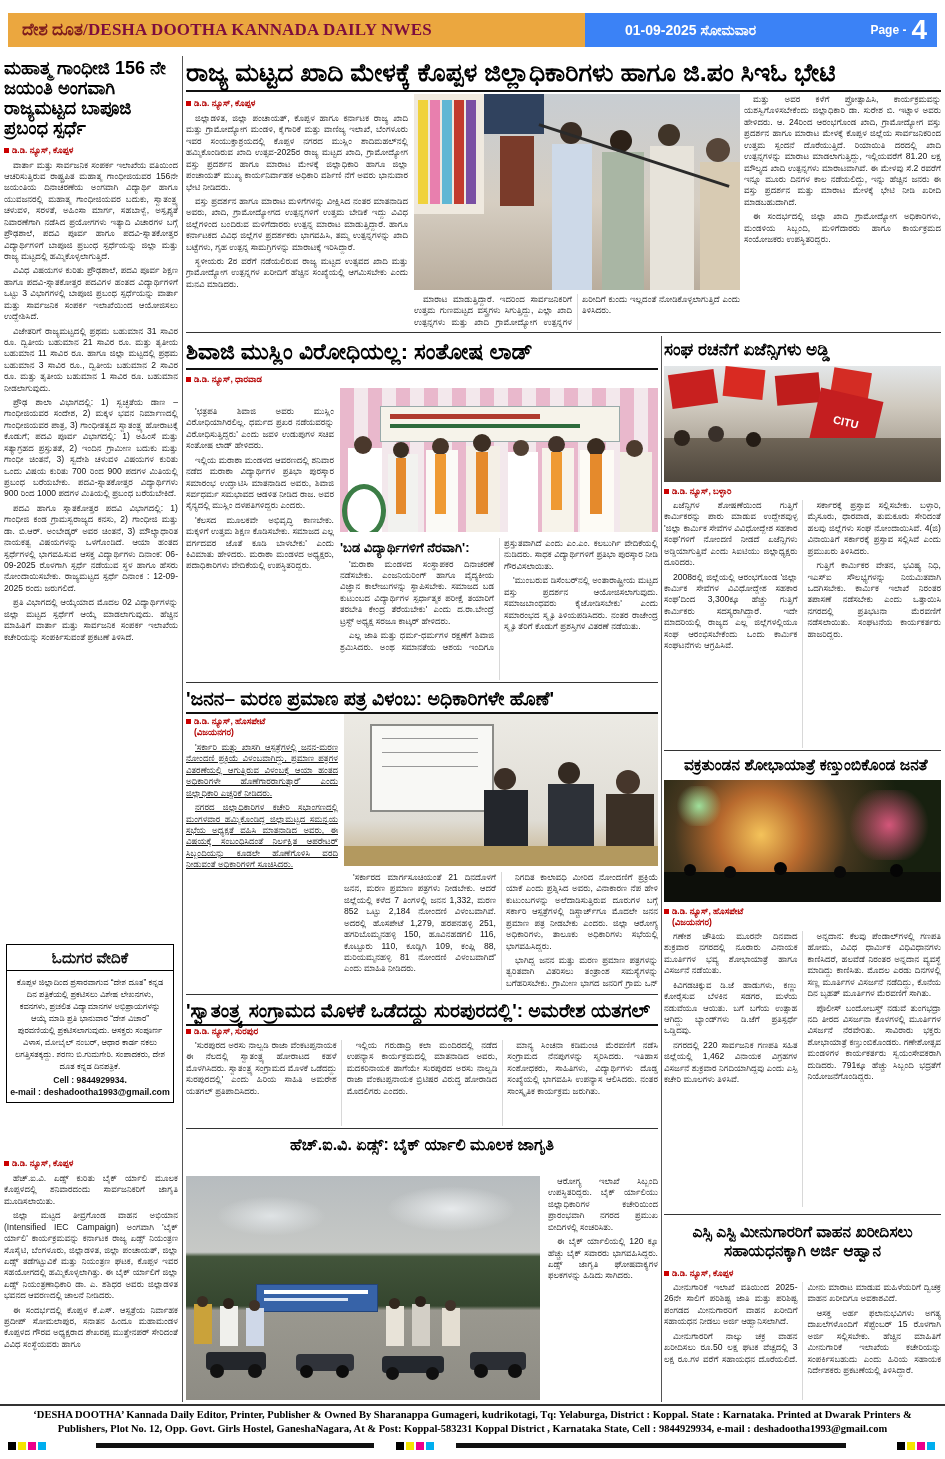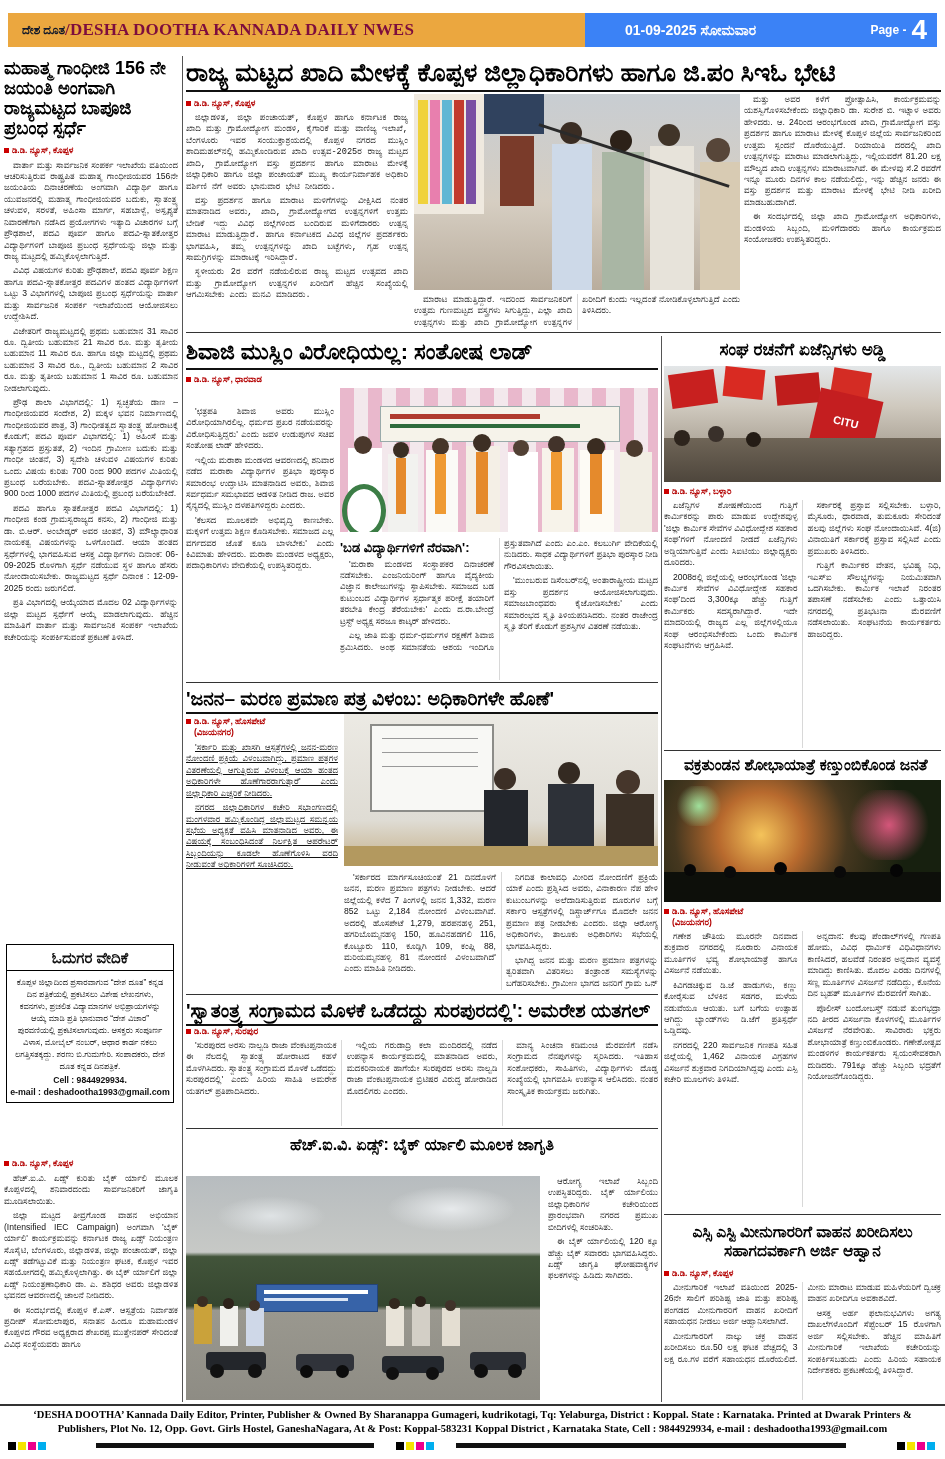--- a/index.html
+++ b/index.html
@@ -4,21 +4,21 @@
 <style>
   html,body{margin:0;padding:0;}
   body{width:945px;height:1459px;position:relative;background:#ffffff;
        font-family:"Liberation Sans","DejaVu Sans",sans-serif;color:#111;overflow:hidden;}
   .abs{position:absolute;}
   .hrule{position:absolute;background:#333;height:1px;}
   .vrule{position:absolute;background:#555;width:1px;}
   
   .masthead{left:8px;top:13px;width:929px;height:34px;display:flex;}
   .mh-left{background:#eba73f;flex:0 0 577px;display:flex;align-items:center;padding-left:14px;box-sizing:border-box;}
-  .mh-left .kn{color:#0f172a;font-weight:bold;font-size:12px;font-family:"Liberation Serif",serif;}
+  .mh-left .kn{color:#7f1d1d;font-weight:bold;font-size:17px;font-family:"Liberation Serif",serif;}
   .mh-left .en{color:#7d0d3d;font-weight:bold;font-size:17px;font-family:"Liberation Serif",serif;letter-spacing:.2px;}
   .mh-right{background:#3b82f6;flex:1;display:flex;align-items:center;justify-content:space-between;padding:0 10px 0 40px;box-sizing:border-box;}
   .mh-date{color:#fff;font-weight:bold;font-size:14px;}
   .mh-page{color:#fff;font-weight:bold;font-size:12px;display:flex;align-items:center;gap:5px;}
   .mh-page .num{font-size:28px;line-height:1;}
   
   .headline{font-weight:bold;color:#000;line-height:1.12;}
   .underl{border-bottom:2px solid #111;}
   .byline{color:#b30000;font-weight:bold;font-size:8.5px;display:flex;align-items:center;gap:3px;}
   .sq{display:inline-block;width:5px;height:5px;background:#cc0000;flex:0 0 auto;}
@@ -104,21 +104,21 @@
   </div>
 </div>
 
 <div class="abs headline underl" style="left:186px;top:58px;width:755px;font-size:25px;padding-bottom:4px;">ರಾಜ್ಯ ಮಟ್ಟದ ಖಾದಿ ಮೇಳಕ್ಕೆ ಕೊಪ್ಪಳ ಜಿಲ್ಲಾಧಿಕಾರಿಗಳು ಹಾಗೂ ಜಿ.ಪಂ ಸಿಇಓ ಭೇಟಿ</div>
 
 <div class="abs" style="left:186px;top:98px;width:222px;">
   <div class="byline" style="margin:0 0 4px 0;">
     <span class="sq"></span>
     <span>ಡಿ.ಡಿ. ನ್ಯೂಸ್, ಕೊಪ್ಪಳ</span>
   </div>
-  <div class="body-text" style="height:218px;font-family:Liberation Mono, monospace;">
+  <div class="body-text" style="height:218px;">
     <p>ಜಿಲ್ಲಾಡಳಿತ, ಜಿಲ್ಲಾ ಪಂಚಾಯತ್, ಕೊಪ್ಪಳ ಹಾಗೂ ಕರ್ನಾಟಕ ರಾಜ್ಯ ಖಾದಿ ಮತ್ತು ಗ್ರಾಮೋದ್ಯೋಗ ಮಂಡಳಿ, ಕೈಗಾರಿಕೆ ಮತ್ತು ವಾಣಿಜ್ಯ ಇಲಾಖೆ, ಬೆಂಗಳೂರು ಇವರ ಸಂಯುಕ್ತಾಶ್ರಯದಲ್ಲಿ ಕೊಪ್ಪಳ ನಗರದ ಮುಸ್ಲಿಂ ಶಾದಿಮಹಲ್‌ನಲ್ಲಿ ಹಮ್ಮಿಕೊಂಡಿರುವ ಖಾದಿ ಉತ್ಸವ-2025ರ ರಾಜ್ಯ ಮಟ್ಟದ ಖಾದಿ, ಗ್ರಾಮೋದ್ಯೋಗ ವಸ್ತು ಪ್ರದರ್ಶನ ಹಾಗೂ ಮಾರಾಟ ಮೇಳಕ್ಕೆ ಜಿಲ್ಲಾಧಿಕಾರಿ ಹಾಗೂ ಜಿಲ್ಲಾ ಪಂಚಾಯತ್ ಮುಖ್ಯ ಕಾರ್ಯನಿರ್ವಾಹಕ ಅಧಿಕಾರಿ ವರ್ಶಿಣಿ ನೆಗೆ ಅವರು ಭಾನುವಾರ ಭೇಟಿ ನೀಡಿದರು.</p>
     <p>ವಸ್ತು ಪ್ರದರ್ಶನ ಹಾಗೂ ಮಾರಾಟ ಮಳಿಗೆಗಳನ್ನು ವೀಕ್ಷಿಸಿದ ನಂತರ ಮಾತನಾಡಿದ ಅವರು, ಖಾದಿ, ಗ್ರಾಮೋದ್ಯೋಗದ ಉತ್ಪನ್ನಗಳಿಗೆ ಉತ್ತಮ ಬೇಡಿಕೆ ಇದ್ದು ವಿವಿಧ ಜಿಲ್ಲೆಗಳಿಂದ ಬಂದಿರುವ ಮಳಿಗೆದಾರರು ಉತ್ಪನ್ನ ಮಾರಾಟ ಮಾಡುತ್ತಿದ್ದಾರೆ. ಹಾಗೂ ಕರ್ನಾಟಕದ ವಿವಿಧ ಜಿಲ್ಲೆಗಳ ಪ್ರದರ್ಶಕರು ಭಾಗವಹಿಸಿ, ತಮ್ಮ ಉತ್ಪನ್ನಗಳನ್ನು ಖಾದಿ ಬಟ್ಟೆಗಳು, ಗೃಹ ಉತ್ಪನ್ನ ಸಾಮಗ್ರಿಗಳನ್ನು ಮಾರಾಟಕ್ಕೆ ಇರಿಸಿದ್ದಾರೆ.</p>
     <p>ಸ್ಥಳೀಯರು 2ರ ವರೆಗೆ ನಡೆಯಲಿರುವ ರಾಜ್ಯ ಮಟ್ಟದ ಉತ್ಸವದ ಖಾದಿ ಮತ್ತು ಗ್ರಾಮೋದ್ಯೋಗ ಉತ್ಪನ್ನಗಳ ಖರೀದಿಗೆ ಹೆಚ್ಚಿನ ಸಂಖ್ಯೆಯಲ್ಲಿ ಆಗಮಿಸಬೇಕು ಎಂದು ಮನವಿ ಮಾಡಿದರು.</p>
   </div>
 </div>
 
 <div class="photo" style="left:414px;top:94px;width:326px;height:196px;background:linear-gradient(180deg,#c8cdd2 0%,#d6cec2 55%,#b9ad9d 100%);">
   <div class="pd" style="left:0;top:0;width:70px;height:120px;background:#efe9df;"></div>
   <div class="pd" style="left:4px;top:6px;width:10px;height:104px;background:#f0d23c;"></div>
   <div class="pd" style="left:16px;top:6px;width:10px;height:104px;background:#e87fae;"></div>
@@ -195,21 +195,21 @@
 
 <div class="abs" style="left:340px;top:538px;width:318px;">
   <div class="body-text cols2" style="height:142px;">
     <div class="subhead">'ಬಡ ವಿದ್ಯಾರ್ಥಿಗಳಿಗೆ ನೆರವಾಗಿ':</div>
     <p>'ಮರಾಠಾ ಮಂಡಳದ ಸಂಸ್ಥಾಪಕರ ದಿನಾಚರಣೆ ನಡೆಸಬೇಕು. ಎಂಜನಿಯರಿಂಗ್ ಹಾಗೂ ವೈದ್ಯಕೀಯ ವಿಜ್ಞಾನ ಕಾಲೇಜುಗಳನ್ನು ಸ್ಥಾಪಿಸಬೇಕು. ಸಮಾಜದ ಬಡ ಕುಟುಂಬದ ವಿದ್ಯಾರ್ಥಿಗಳ ಸ್ಪರ್ಧಾತ್ಮಕ ಪರೀಕ್ಷೆ ತಯಾರಿಗೆ ತರಬೇತಿ ಕೇಂದ್ರ ತೆರೆಯಬೇಕು' ಎಂದು ದ.ರಾ.ಬೇಂದ್ರೆ ಟ್ರಸ್ಟ್ ಅಧ್ಯಕ್ಷ ಸರಜೂ ಕಾಟ್ಕರ್ ಹೇಳಿದರು.</p>
     <p>ಎಲ್ಲ ಜಾತಿ ಮತ್ತು ಧರ್ಮ-ಧರ್ಮಗಳ ರಕ್ಷಣೆಗೆ ಶಿವಾಜಿ ಶ್ರಮಿಸಿದರು. ಅಂಥ ಸಮಾನತೆಯ ಆಶಯ ಇಂದಿಗೂ ಪ್ರಸ್ತುತವಾಗಿದೆ ಎಂದು ಎಂ.ಎಂ. ಕಲಬುರ್ಗಿ ವೇದಿಕೆಯಲ್ಲಿ ನುಡಿದರು. ಸಾಧಕ ವಿದ್ಯಾರ್ಥಿಗಳಿಗೆ ಪ್ರತಿಭಾ ಪುರಸ್ಕಾರ ನೀಡಿ ಗೌರವಿಸಲಾಯಿತು.</p>
     <p>'ಮುಂಬರುವ ಡಿಸೆಂಬರ್‌ನಲ್ಲಿ ಅಂತಾರಾಷ್ಟ್ರೀಯ ಮಟ್ಟದ ವಸ್ತು ಪ್ರದರ್ಶನ ಆಯೋಜಿಸಲಾಗುವುದು. ಸಮಾಜಬಾಂಧವರು ಕೈಜೋಡಿಸಬೇಕು' ಎಂದು ಸಮಾರಂಭದ ಸ್ಮೃತಿ ತಿಳಿಯಪಡಿಸಿದರು. ನಂತರ ರಾಜೇಂದ್ರ ಸ್ಮೃತಿ ತೆರಿಗೆ ಕೊಡುಗೆ ಪ್ರಶಸ್ತಿಗಳ ವಿತರಣೆ ನಡೆಯಿತು.</p>
   </div>
 </div>
 
-<div class="abs headline" style="left:664px;top:340px;width:277px;font-size:17px;text-align:center;">ಸಂಘ ರಚನೆಗೆ ಏಜೆನ್ಸಿಗಳು ಅಡ್ಡಿ</div>
+<div class="abs headline" style="left:664px;top:340px;width:277px;font-size:17px;">ಸಂಘ ರಚನೆಗೆ ಏಜೆನ್ಸಿಗಳು ಅಡ್ಡಿ</div>
 
 <div class="photo" style="left:664px;top:366px;width:277px;height:116px;background:linear-gradient(180deg,#e3e6e8 0%,#cfc9be 35%,#8d8274 100%);">
   <div class="pd" style="left:6px;top:6px;width:46px;height:34px;background:#c8201f;transform:rotate(-8deg);"></div>
   <div class="pd" style="left:60px;top:2px;width:40px;height:30px;background:#d92a22;transform:rotate(6deg);"></div>
   <div class="pd" style="left:112px;top:8px;width:44px;height:30px;background:#bf1d1c;transform:rotate(-5deg);"></div>
   <div class="pd" style="left:168px;top:4px;width:38px;height:28px;background:#d42c24;transform:rotate(9deg);"></div>
   <div class="pd" style="left:150px;top:28px;width:64px;height:56px;background:#c41e20;transform:rotate(13deg);display:flex;align-items:center;justify-content:center;color:#fff;font-weight:bold;font-size:11px;">
     <span>CITU</span>
   </div>
   <div class="pd" style="left:0;top:72px;width:277px;height:44px;background:linear-gradient(180deg,#6f6557 0%,#4e463c 100%);"></div>
@@ -307,21 +307,21 @@
   </div>
   <div class="body-text cols2" style="height:276px;">
     <p>ಗಣೇಶ ಚೌತಿಯ ಮೂರನೇ ದಿನವಾದ ಶುಕ್ರವಾರ ನಗರದಲ್ಲಿ ನೂರಾರು ವಿನಾಯಕ ಮೂರ್ತಿಗಳ ಭವ್ಯ ಶೋಭಾಯಾತ್ರೆ ಹಾಗೂ ವಿಸರ್ಜನೆ ನಡೆಯಿತು.</p>
     <p>ಕಿವಿಗಡಚಿಕ್ಕುವ ಡಿ.ಜೆ ಹಾಡುಗಳು, ಕಣ್ಣು ಕೋರೈಸುವ ಬೆಳಕಿನ ಸಡಗರ, ಮಳೆಯ ನಡುವೆಯೂ ಆಯಿತು. ಬಗೆ ಬಗೆಯ ಉತ್ಸಾಹ ಆಗಿದ್ದು ಬ್ಯಾಂಡ್‌ಗಳು ಡಿ.ಜೆಗೆ ಪ್ರತಿಸ್ಪರ್ಧೆ ಒಡ್ಡಿದವು.</p>
     <p>ನಗರದಲ್ಲಿ 220 ಸಾರ್ವಜನಿಕ ಗಣಪತಿ ಸಹಿತ ಜಿಲ್ಲೆಯಲ್ಲಿ 1,462 ವಿನಾಯಕ ವಿಗ್ರಹಗಳ ವಿಸರ್ಜನೆ ಶುಕ್ರವಾರ ನಿಗದಿಯಾಗಿದ್ದವು ಎಂದು ಎಸ್ಪಿ ಕಚೇರಿ ಮೂಲಗಳು ತಿಳಿಸಿವೆ.</p>
     <p>ಅನ್ನದಾನ: ಕೆಲವು ಪೆಂಡಾಲ್‌ಗಳಲ್ಲಿ ಗಣಪತಿ ಹೋಮ, ವಿವಿಧ ಧಾರ್ಮಿಕ ವಿಧಿವಿಧಾನಗಳು ಕಾಣಿಸಿದರೆ, ಹಲವೆಡೆ ನಿರಂತರ ಅನ್ನದಾನ ವ್ಯವಸ್ಥೆ ಮಾಡಿದ್ದು ಕಾಣಿಸಿತು. ಮೊದಲ ಎರಡು ದಿನಗಳಲ್ಲಿ ಸಣ್ಣ ಮೂರ್ತಿಗಳ ವಿಸರ್ಜನೆ ನಡೆದಿದ್ದು, ಕೊನೆಯ ದಿನ ಬೃಹತ್ ಮೂರ್ತಿಗಳ ಮೆರವಣಿಗೆ ಸಾಗಿತು.</p>
     <p>ಪೊಲೀಸ್ ಬಂದೋಬಸ್ತ್ ನಡುವೆ ತುಂಗಭದ್ರಾ ನದಿ ತೀರದ ವಿಸರ್ಜನಾ ಕೊಳಗಳಲ್ಲಿ ಮೂರ್ತಿಗಳ ವಿಸರ್ಜನೆ ನೆರವೇರಿತು. ಸಾವಿರಾರು ಭಕ್ತರು ಶೋಭಾಯಾತ್ರೆ ಕಣ್ತುಂಬಿಕೊಂಡರು. ಗಣೇಶೋತ್ಸವ ಮಂಡಳಿಗಳ ಕಾರ್ಯಕರ್ತರು ಸ್ವಯಂಸೇವಕರಾಗಿ ದುಡಿದರು. 791ಕ್ಕೂ ಹೆಚ್ಚು ಸಿಬ್ಬಂದಿ ಭದ್ರತೆಗೆ ನಿಯೋಜನೆಗೊಂಡಿದ್ದರು.</p>
   </div>
 </div>
 
-<div class="abs headline" style="left:664px;top:1222px;width:277px;font-size:15.5px;text-align:center;line-height:1.25;">ಎಸ್ಸಿ ಎಸ್ಟಿ ಮೀನುಗಾರರಿಗೆ ವಾಹನ ಖರೀದಿಸಲು ಸಹಾಗದವರ್ಕಾಗಿ ಅರ್ಜಿ ಆಹ್ವಾನ</div>
+<div class="abs headline" style="left:664px;top:1222px;width:277px;font-size:15.5px;text-align:center;line-height:1.25;">ಎಸ್ಸಿ ಎಸ್ಟಿ ಮೀನುಗಾರರಿಗೆ ವಾಹನ ಖರೀದಿಸಲು ಸಹಾಯಧನಕ್ಕಾಗಿ ಅರ್ಜಿ ಆಹ್ವಾನ</div>
 
 <div class="abs" style="left:664px;top:1268px;width:277px;">
   <div class="byline" style="margin:0 0 3px 0;">
     <span class="sq"></span>
     <span>ಡಿ.ಡಿ. ನ್ಯೂಸ್, ಕೊಪ್ಪಳ</span>
   </div>
   <div class="body-text cols2" style="height:118px;">
     <p>ಮೀನುಗಾರಿಕೆ ಇಲಾಖೆ ವತಿಯಿಂದ 2025-26ನೇ ಸಾಲಿಗೆ ಪರಿಶಿಷ್ಟ ಜಾತಿ ಮತ್ತು ಪರಿಶಿಷ್ಟ ಪಂಗಡದ ಮೀನುಗಾರರಿಗೆ ವಾಹನ ಖರೀದಿಗೆ ಸಹಾಯಧನ ನೀಡಲು ಅರ್ಜಿ ಆಹ್ವಾನಿಸಲಾಗಿದೆ.</p>
     <p>ಮೀನುಗಾರರಿಗೆ ನಾಲ್ಕು ಚಕ್ರ ವಾಹನ ಖರೀದಿಸಲು ರೂ.50 ಲಕ್ಷ ಘಟಕ ವೆಚ್ಚದಲ್ಲಿ 3 ಲಕ್ಷ ರೂ.ಗಳ ವರೆಗೆ ಸಹಾಯಧನ ದೊರೆಯಲಿದೆ. ಮೀನು ಮಾರಾಟ ಮಾಡುವ ಮಹಿಳೆಯರಿಗೆ ದ್ವಿಚಕ್ರ ವಾಹನ ಖರೀದಿಗೂ ಅವಕಾಶವಿದೆ.</p>
     <p>ಆಸಕ್ತ ಅರ್ಹ ಫಲಾನುಭವಿಗಳು ಅಗತ್ಯ ದಾಖಲೆಗಳೊಂದಿಗೆ ಸೆಪ್ಟೆಂಬರ್ 15 ರೊಳಗಾಗಿ ಅರ್ಜಿ ಸಲ್ಲಿಸಬೇಕು. ಹೆಚ್ಚಿನ ಮಾಹಿತಿಗೆ ಮೀನುಗಾರಿಕೆ ಇಲಾಖೆಯ ಕಚೇರಿಯನ್ನು ಸಂಪರ್ಕಿಸಬಹುದು ಎಂದು ಹಿರಿಯ ಸಹಾಯಕ ನಿರ್ದೇಶಕರು ಪ್ರಕಟಣೆಯಲ್ಲಿ ತಿಳಿಸಿದ್ದಾರೆ.</p>

